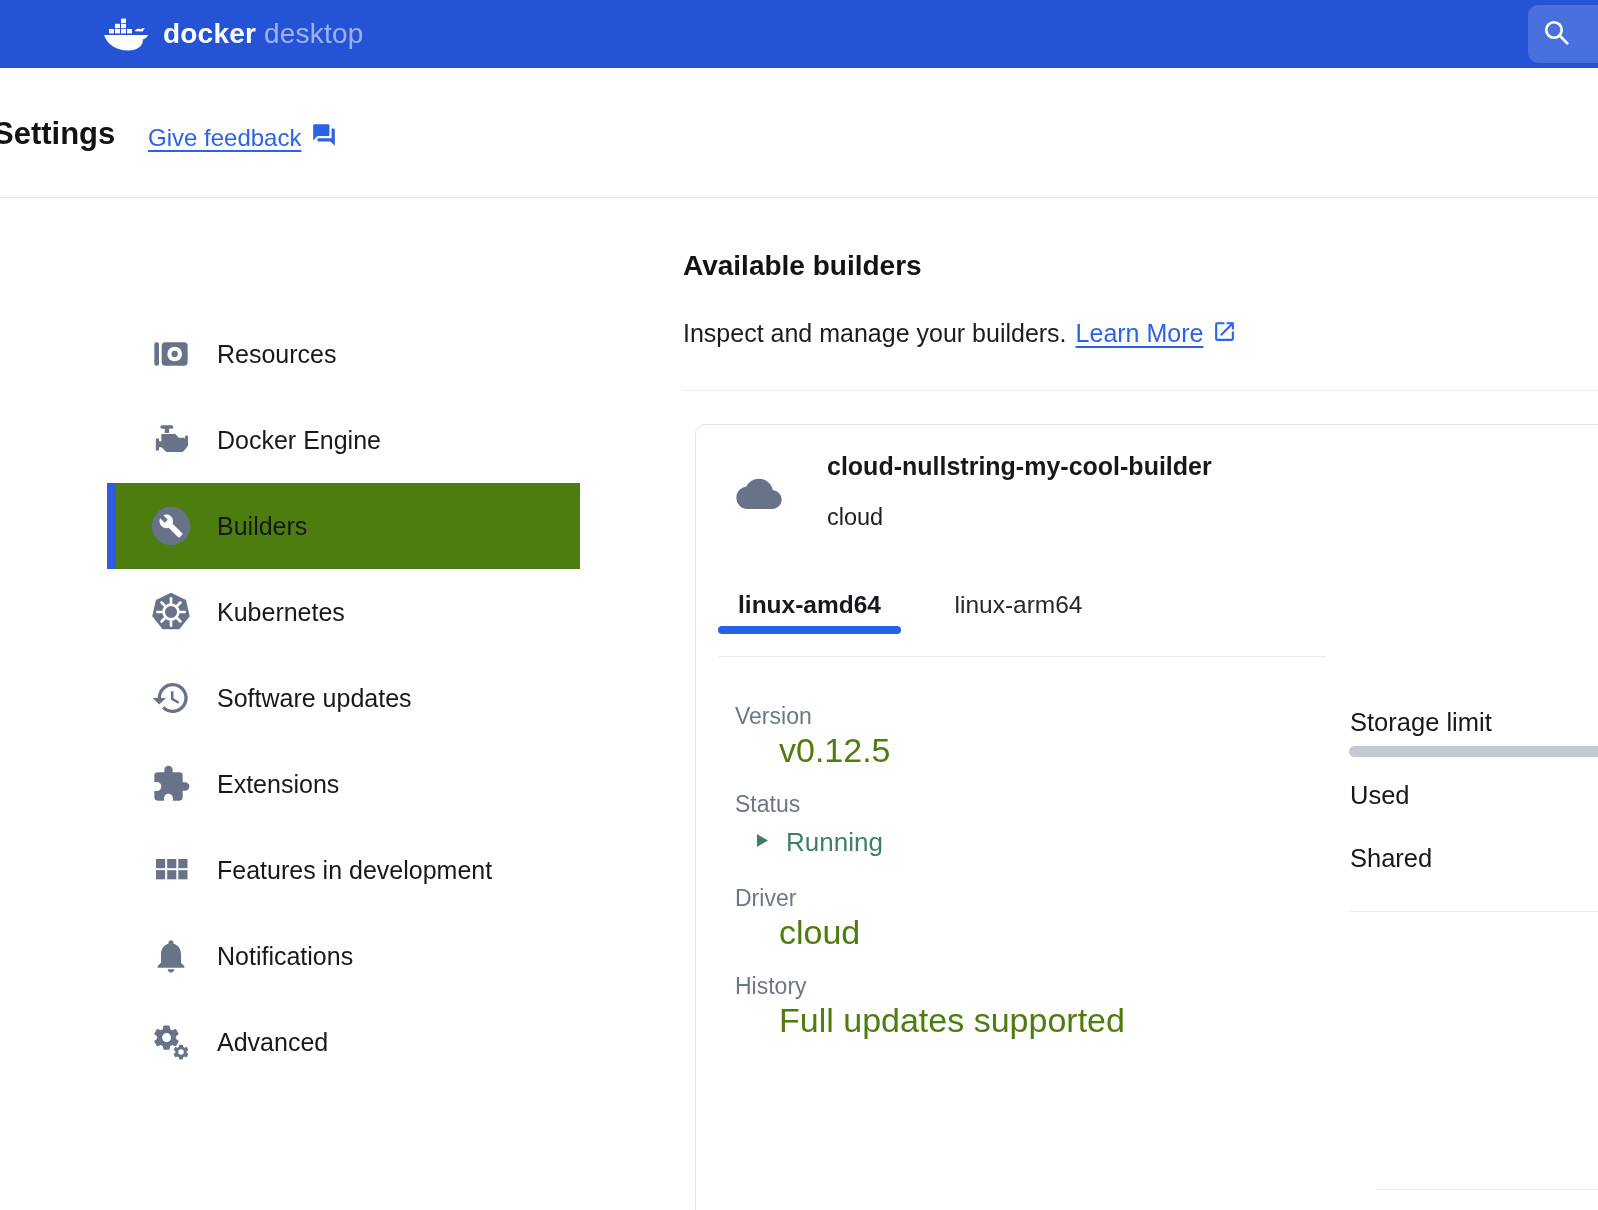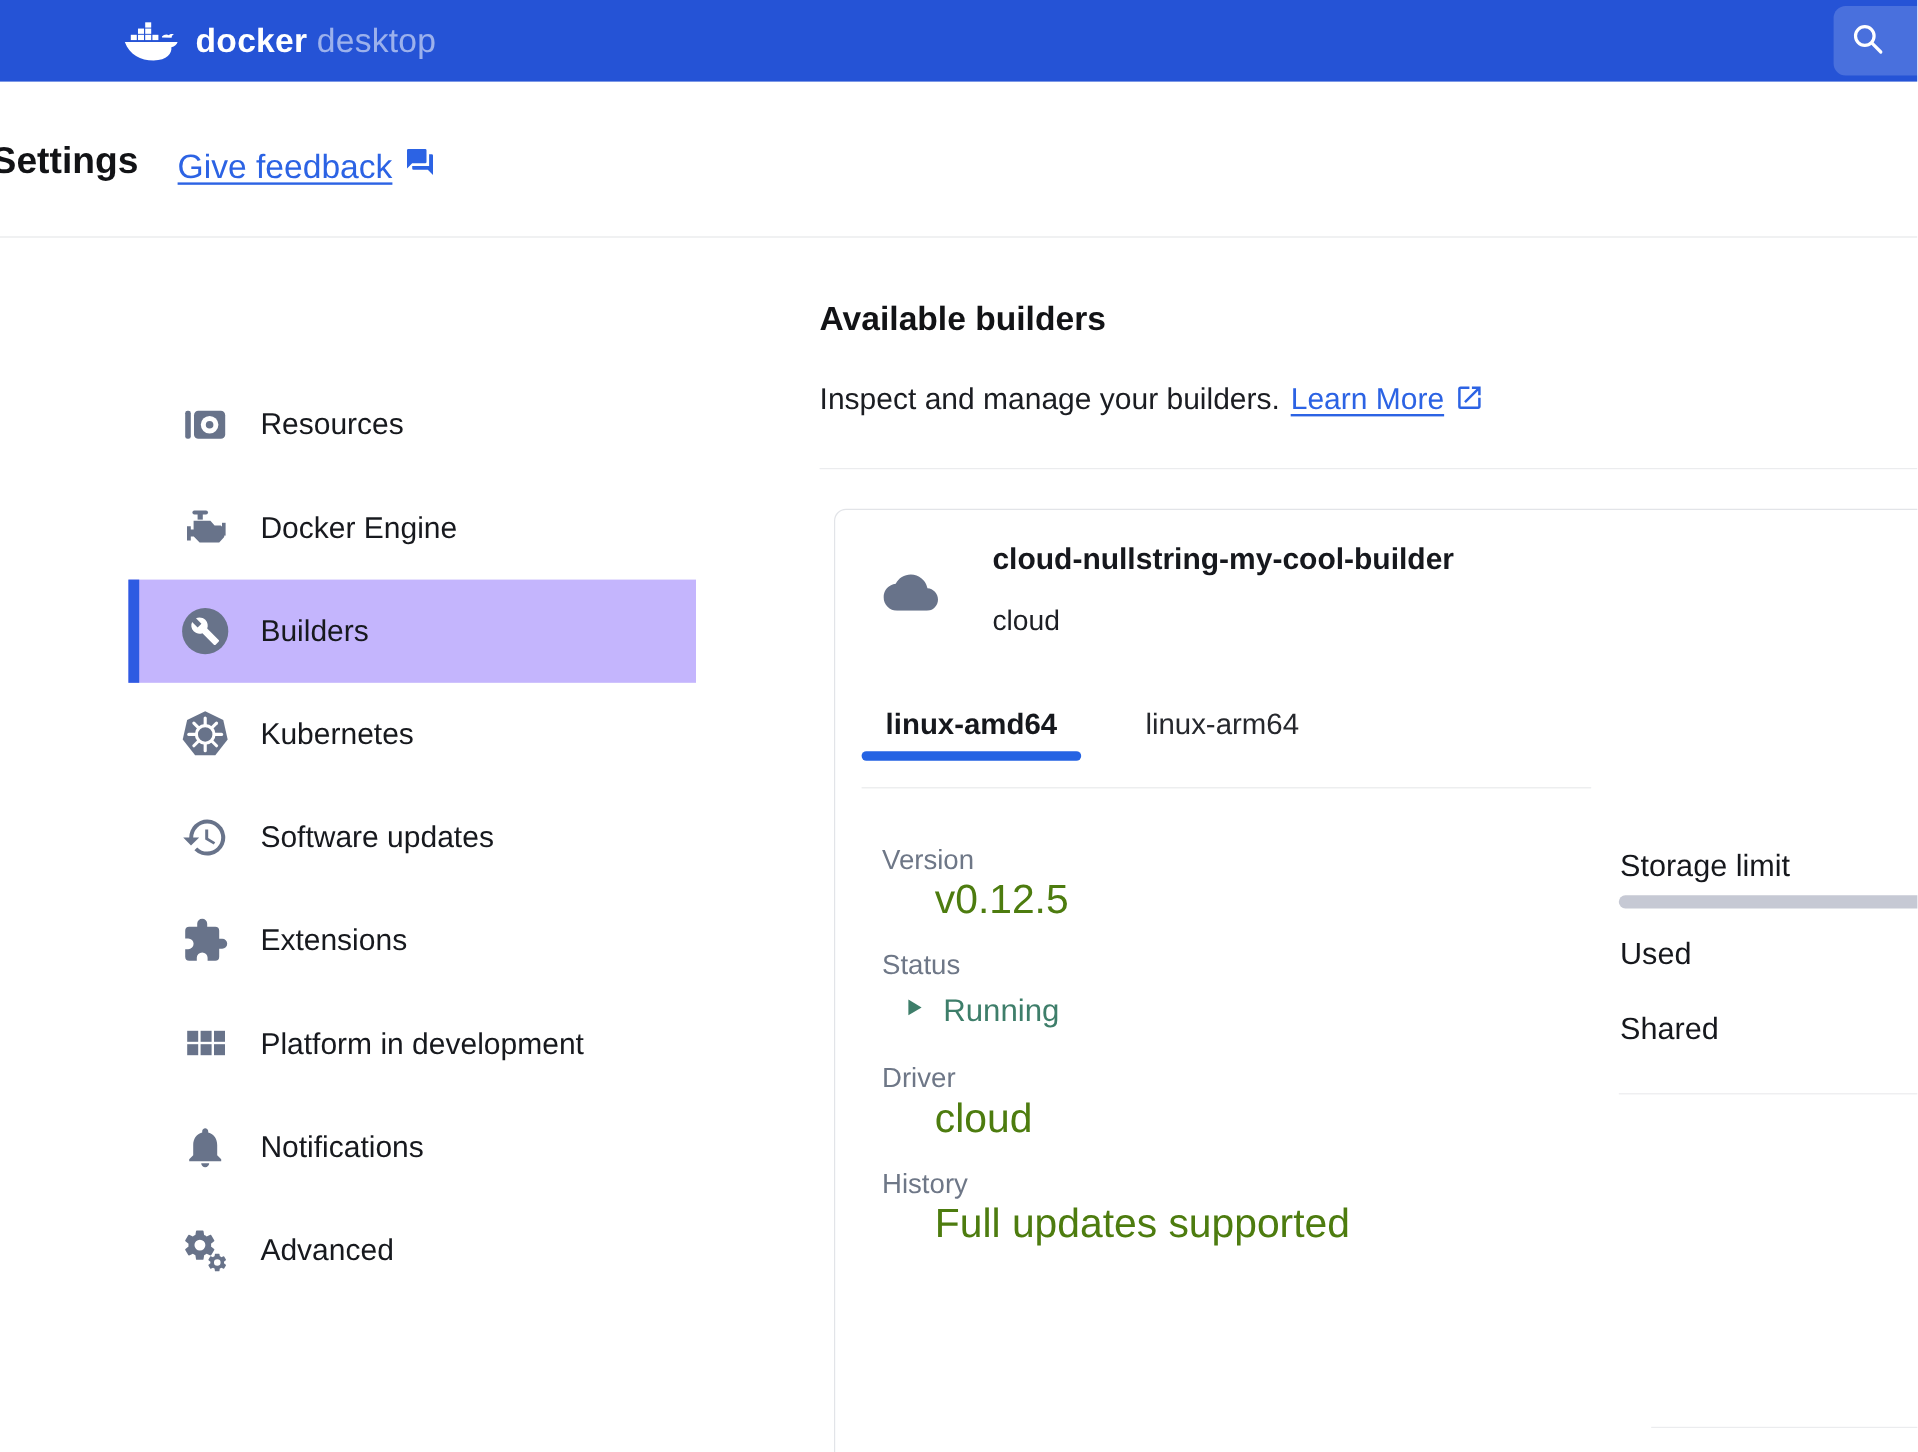--- a/index.html
+++ b/index.html
@@ -12,30 +12,30 @@
   .brand svg{display:block;}
   .brand-text{font-size:28px;letter-spacing:.2px;display:flex;gap:8px;align-items:baseline;}
   .brand-primary{color:#ffffff;font-weight:700;}
   .brand-secondary{color:rgba(255,255,255,0.55);font-weight:400;}
   .search-box{position:absolute;top:5px;right:-14px;width:84px;height:58px;border-radius:10px;
               background:rgba(255,255,255,0.17);display:flex;align-items:center;padding-left:12px;box-sizing:border-box;}
 
   
   .settings-title{position:absolute;left:-7px;top:116px;font-size:31px;font-weight:700;color:#121316;}
   .feedback-link{position:absolute;left:148px;top:122px;display:inline-flex;align-items:center;gap:10px;
-                 font-size:28px;color:#2c63e4;cursor:pointer;text-align:center;}
+                 font-size:24px;color:#2c63e4;cursor:pointer;text-align:center;}
   .feedback-link .txt{text-decoration:underline;text-underline-offset:4px;}
   .top-divider{position:absolute;left:0;top:197px;width:100%;height:1px;background:#e7e8ea;}
 
   
   .sidebar{position:absolute;left:107px;top:311px;width:473px;}
   .side-item{position:relative;height:86px;display:flex;align-items:center;gap:25px;padding-left:43px;box-sizing:border-box;cursor:pointer;}
   .side-item .ic{width:42px;height:42px;display:flex;align-items:center;justify-content:center;flex:none;}
   .side-item .lbl{font-size:25px;color:#17191e;}
-  .side-item.selected{background:#c4b5fd;align-items:center;}
+  .side-item.selected{background:#4d7c0f;align-items:center;}
   .side-item.selected::before{content:"";position:absolute;left:0;top:0;width:9px;height:100%;background:#2e5be2;}
 
   
   .main-heading{position:absolute;left:683px;top:250px;font-size:28px;font-weight:700;color:#121316;}
   .main-desc{position:absolute;left:683px;top:319px;font-size:25px;color:#1b1d22;display:flex;align-items:flex-start;gap:9px;}
   .learn-more{color:#2c63e4;text-decoration:underline;text-underline-offset:4px;cursor:pointer;}
   .main-divider{position:absolute;left:683px;top:390px;right:0;height:1px;background:#ebecee;}
 
   
   .card{position:absolute;left:695px;top:424px;width:940px;height:830px;border:1px solid #e2e4e8;border-radius:10px;box-sizing:border-box;}
@@ -185,21 +185,21 @@
       <span class="ic">
         <svg width="40" height="40" viewBox="0 0 24 24" fill="#68738a">
           <rect x="3" y="5.4" width="5.5" height="5.5"></rect>
             <rect x="9.7" y="5.4" width="5.5" height="5.5"></rect>
             <rect x="16.4" y="5.4" width="5.5" height="5.5"></rect>
           <rect x="3" y="12.1" width="5.5" height="5.5"></rect>
             <rect x="9.7" y="12.1" width="5.5" height="5.5"></rect>
             <rect x="16.4" y="12.1" width="5.5" height="5.5"></rect>
         </svg>
       </span>
-      <span class="lbl">Platform in development</span>
+      <span class="lbl">Features in development</span>
     </div>
 
     <div class="side-item">
       <span class="ic">
         <svg width="40" height="40" viewBox="0 0 24 24" fill="#68738a">
           <path d="M12 22c1.1 0 2-.9 2-2h-4c0 1.1.9 2 2 2zm6-6v-5c0-3.1-1.6-5.6-4.5-6.3V4c0-.8-.7-1.5-1.5-1.5S10.5 3.2 10.5 4v.7C7.6 5.4 6 7.9 6 11v5l-2 2v1h16v-1l-2-2z"></path>
         </svg>
       </span>
       <span class="lbl">Notifications</span>
     </div>

